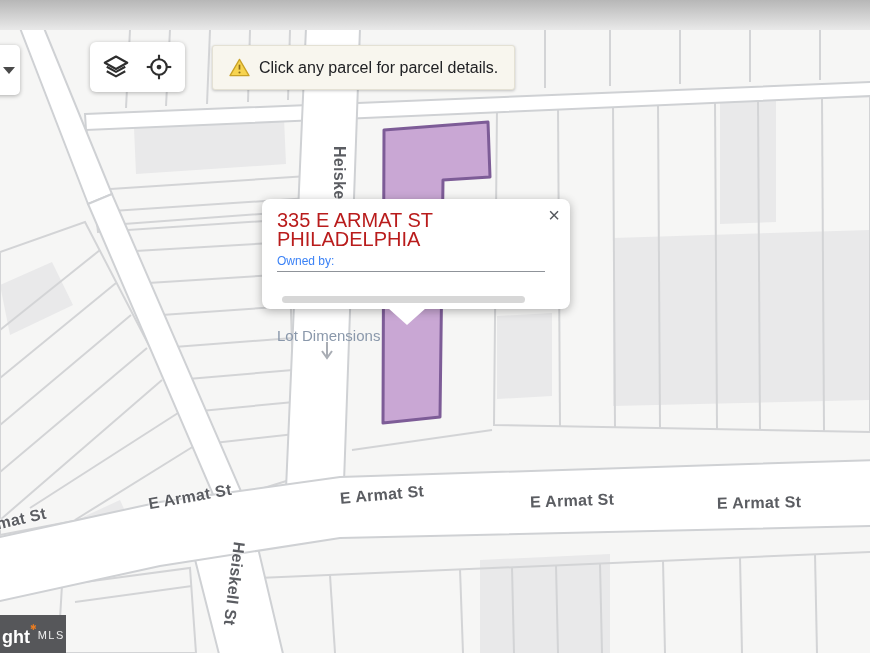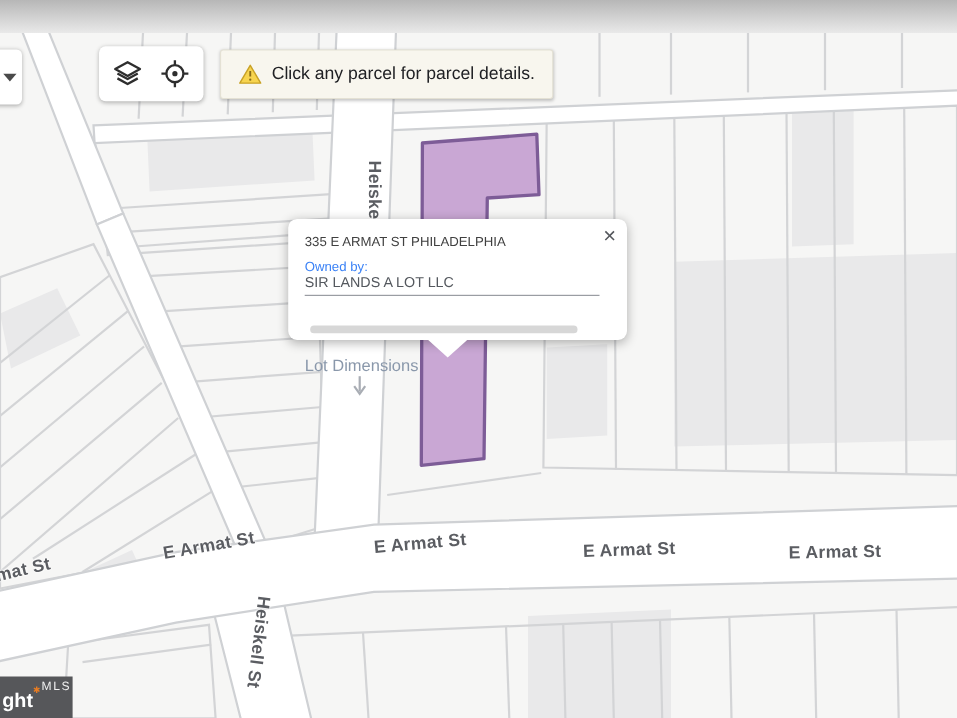--- a/index.html
+++ b/index.html
@@ -25,48 +25,48 @@
   
   .collapse-btn{position:absolute;left:-14px;top:45px;width:34px;height:50px;z-index:4;
           background:#fff;border-radius:5px;box-shadow:0 1px 4px rgba(0,0,0,.3);
           display:flex;align-items:center;justify-content:flex-end;padding-right:5px;box-sizing:border-box;cursor:pointer;}
   .collapse-glyph{width:0;height:0;border-left:6px solid transparent;border-right:6px solid transparent;
           border-top:7px solid #4a4a4a;}
   .map-tools{position:absolute;left:90px;top:42px;width:95px;height:50px;z-index:4;
           background:#fff;border-radius:6px;box-shadow:0 1px 4px rgba(0,0,0,.28);
           display:flex;align-items:center;justify-content:space-evenly;}
   .tool-btn{background:none;border:none;padding:2px;cursor:pointer;display:flex;align-items:center;}
-  .banner{position:absolute;left:200px;top:45px;height:43px;z-index:4;
+  .banner{position:absolute;left:212px;top:45px;height:43px;z-index:4;
           background:#f8f6ee;border:1px solid #e4e1d4;border-radius:3px;
           box-shadow:0 1px 3px rgba(0,0,0,.22);
           display:flex;align-items:center;gap:9px;padding:0 16px;
           font-size:16px;color:#202124;}
   
   .popup{position:absolute;left:262px;top:199px;width:308px;height:110px;z-index:5;
          background:#fff;border-radius:8px;box-shadow:0 2px 10px rgba(0,0,0,.3);
          box-sizing:border-box;padding:12px 15px 8px 15px;}
-  .popup-title{font-size:12px;color:#404040;line-height:19px;}
+  .popup-title{font-size:20px;color:#b91c1c;line-height:19px;}
   .popup-ownedby{font-size:12px;color:#3b82f6;margin-top:5px;line-height:14px;}
   .popup-owner{font-size:13px;color:#54585e;line-height:16px;}
   .popup-rule{border:none;border-top:1px solid #8f9399;margin:3px 0 7px 0;width:268px;}
   .popup-link{font-size:15px;color:#8a98ab;cursor:pointer;display:inline-block;margin-top:48px;}
   .popup-close{position:absolute;top:4px;right:8px;font-size:20px;color:#55585d;
          background:none;border:none;cursor:pointer;line-height:20px;padding:2px;}
   .popup-scrollbar{position:absolute;left:20px;bottom:6px;width:243px;height:7px;
          border-radius:4px;background:#d7d7d7;cursor:pointer;}
   .popup-pointer{position:absolute;left:388px;top:308px;z-index:5;width:0;height:0;
          border-left:19px solid transparent;border-right:19px solid transparent;
          border-top:17px solid #fff;}
   
   .watermark{position:absolute;left:0;bottom:0;width:66px;height:38px;z-index:4;
          background:#56575a;color:#fff;display:flex;align-items:flex-end;
          padding:2px 4px 5px 2px;box-sizing:border-box;}
   .wm-frag{font-size:18px;font-weight:bold;line-height:22px;letter-spacing:0;}
   .wm-mark{font-size:8px;color:#e87c22;align-self:flex-start;margin:6px 1px 0 0;}
-  .wm-suffix{font-size:11px;letter-spacing:1.5px;color:#f0f0f0;margin-bottom:18px;}
+  .wm-suffix{font-size:11px;letter-spacing:1.5px;color:#f0f0f0;margin-bottom:7px;}
 </style>
 </head>
 <body>
 
 <div class="stage">
 
   <svg class="map-svg" width="870" height="653" viewBox="0 0 870 653">
     <rect x="0" y="28" width="870" height="625" fill="#f6f6f5"></rect>
 
     <g fill="#e9e9ea" stroke="none">
@@ -192,21 +192,20 @@
       <path d="M11 7 V12.2" stroke="#8a6d1a" stroke-width="1.8"></path>
       <circle cx="11" cy="15.2" r="1.1" fill="#8a6d1a"></circle>
     </svg>
     <span>Click any parcel for parcel details.</span>
   </div>
 
   <div class="popup">
     <button class="popup-close">×</button>
     <div class="popup-title">335 E ARMAT ST PHILADELPHIA</div>
     <div class="popup-ownedby">Owned by:</div>
-    <div class="popup-owner">SIR LANDS A LOT LLC</div>
     <hr class="popup-rule">
     <a class="popup-link">Lot Dimensions</a>
     <div class="popup-scrollbar"></div>
   </div>
   <div class="popup-pointer"></div>
 
   <div class="watermark">
     <span class="wm-frag">ght</span>
     <span class="wm-mark">✱</span>
     <span class="wm-suffix">MLS</span>

